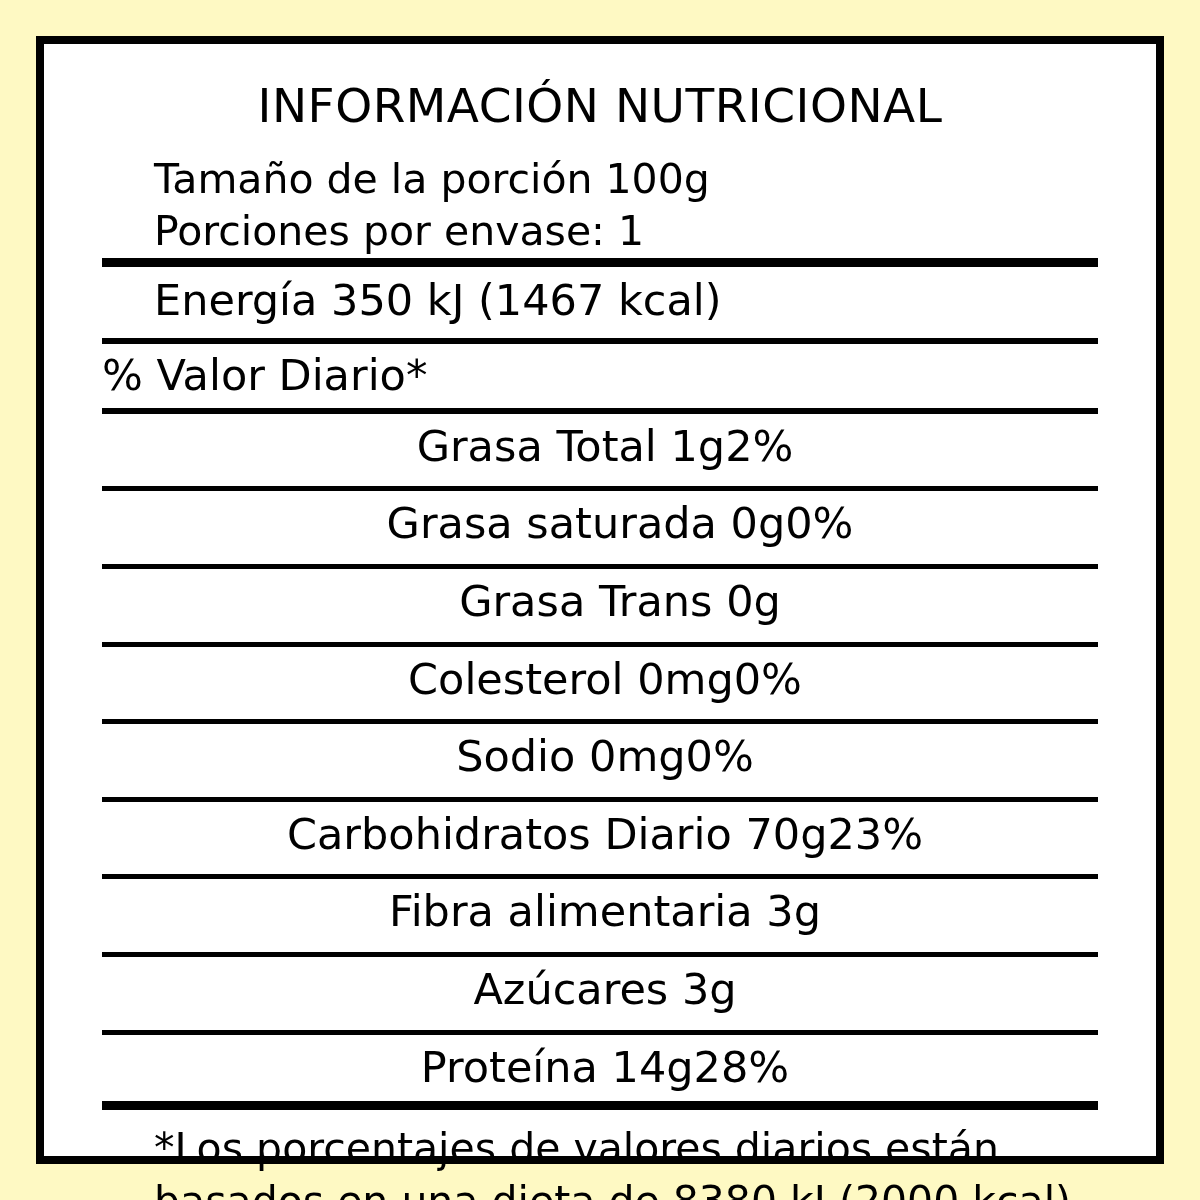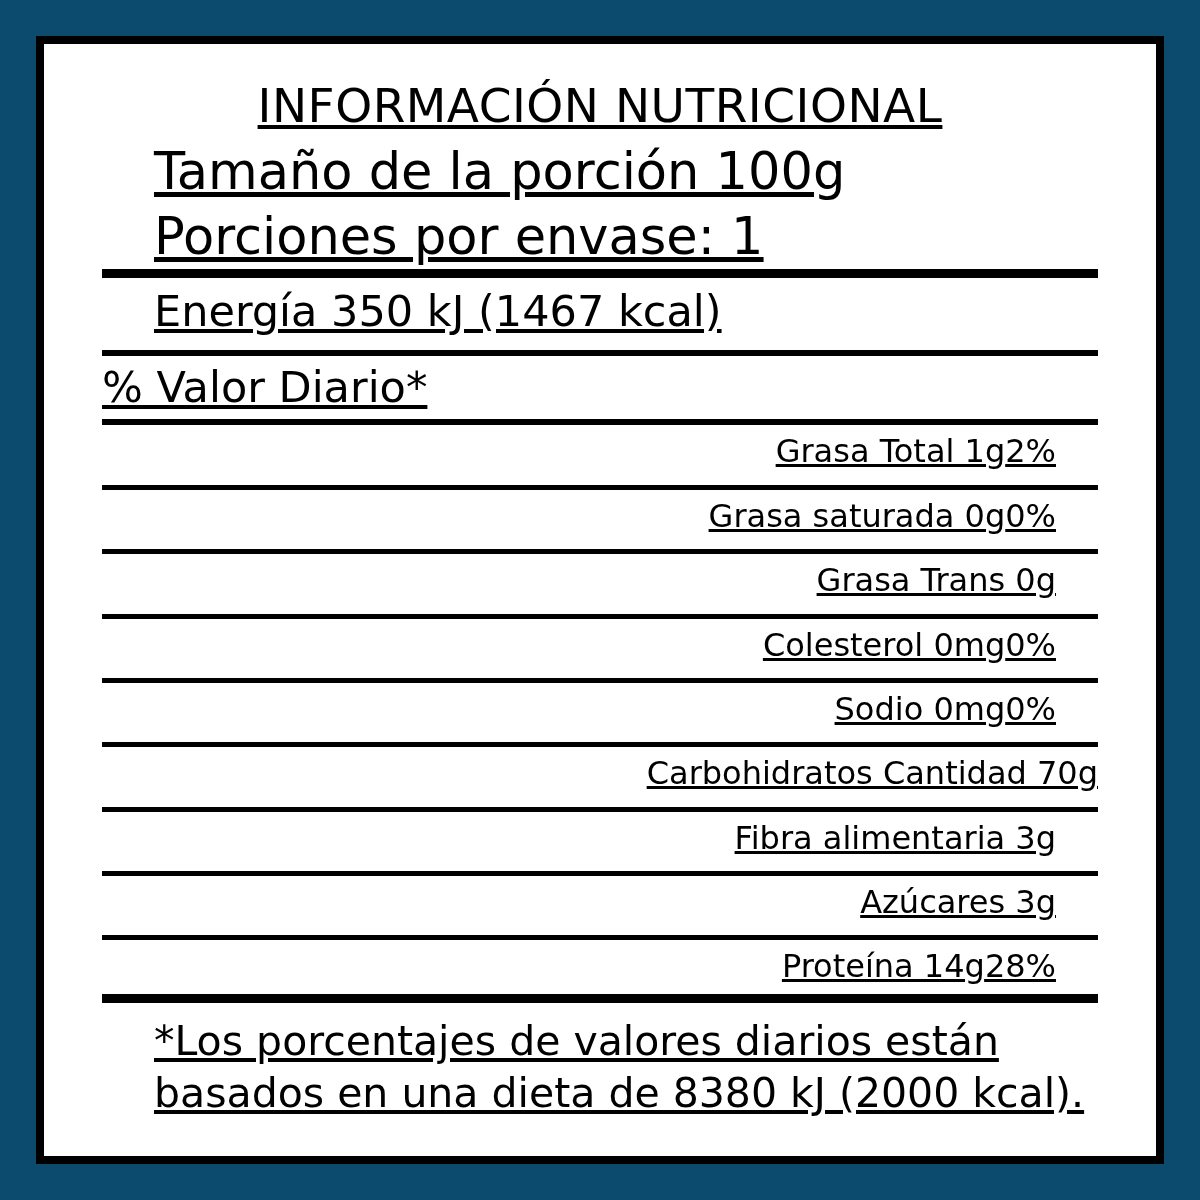--- a/index.html
+++ b/index.html
@@ -12,22 +12,21 @@
     height: 1200px;
     font-family: "DejaVu Sans", sans-serif;
     color: #000000;
   }
 
   .label-wrap {
     box-sizing: border-box;
     width: 1200px;
     height: 1200px;
     padding: 36px 36px;
-    background: #0c4a6e;
-    text-decoration: underline;
+    background: #fef9c3;
   }
 
   .label {
     box-sizing: border-box;
     width: 100%;
     height: 100%;
     border: 8px solid #000000;
     background: #ffffff;
     padding: 24px 58px 10px 58px;
     display: flex;
@@ -37,23 +36,24 @@
   .title {
     text-align: center;
     font-size: 47px;
     line-height: 1.12;
     letter-spacing: 0.5px;
     margin: 12px 0 6px 0;
     white-space: nowrap;
   }
 
   .serving-block {
-    font-size: 51px;
+    font-size: 41px;
     line-height: 1.28;
     padding-left: 52px;
+    margin-top: 14px;
   }
 
   .rule-thin {
     border-bottom: 5px solid #000000;
     margin: 6px 0 0 0;
   }
   .rule-mid {
     border-bottom: 6px solid #000000;
     margin: 0;
   }
@@ -71,22 +71,22 @@
   .dv-head {
     font-size: 43px;
     line-height: 1.2;
     text-align: left;
     padding: 6px 42px 6px 0;
   }
 
   .row {
     display: flex;
     align-items: baseline;
-    justify-content: flex-end;
-    font-size: 32px;
+    justify-content: center;
+    font-size: 43px;
     line-height: 1.2;
     padding: 7px 0 8px 0;
   }
   .row .name {
     padding-left: 52px;
     white-space: nowrap;
   }
   .row.indent .name {
     padding-left: 82px;
   }
@@ -152,21 +152,22 @@
     </div>
     <div class="rule-thin"></div>
 
     <div class="row">
       <span class="name">Sodio   0mg</span>
       <span class="pct">0%</span>
     </div>
     <div class="rule-thin"></div>
 
     <div class="row">
-      <span class="name">Carbohidratos Cantidad 70g</span>
+      <span class="name">Carbohidratos Diario 70g</span>
+      <span class="pct">23%</span>
     </div>
     <div class="rule-thin"></div>
 
     <div class="row">
       <span class="name">Fibra alimentaria   3g</span>
       <span class="pct"></span>
     </div>
     <div class="rule-thin"></div>
 
     <div class="row">

